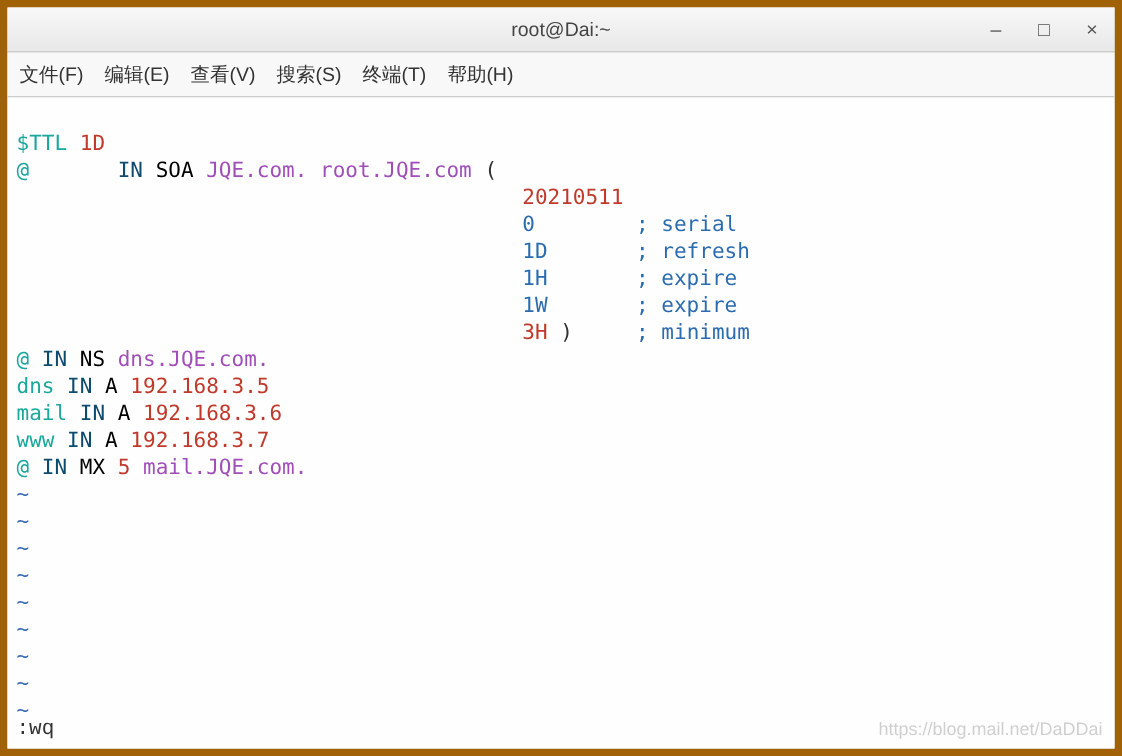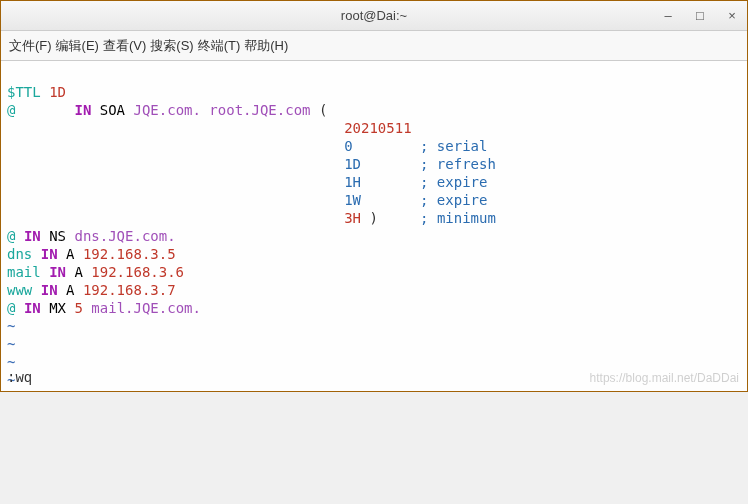--- a/index.html
+++ b/index.html
@@ -6,23 +6,23 @@
 body {
   font-family: sans-serif;
   background: #f0f0f0;
   width: 748px;
   height: 504px;
   overflow: hidden;
   position: relative;
 }
 .window {
   width: 748px;
-  height: 392px;
+  height: 504px;
   background: #fdfdfd;
-  border: 1px solid #a16207;
+  border: 5px solid #a16207;
   display: flex;
   flex-direction: column;
 }
 .titlebar {
   height: 30px;
   background: linear-gradient(#f8f8f8, #e8e8e8);
   border-bottom: 1px solid #ccc;
   display: flex;
   align-items: center;
   justify-content: center;
@@ -48,41 +48,41 @@
   color: #555;
 }
 .menubar {
   height: 30px;
   background: #f8f8f8;
   border-bottom: 1px solid #ccc;
   display: flex;
   align-items: center;
   padding: 0 8px;
   font-size: 13px;
-  gap: 4px;
+  gap: 14px;
   color: #333;
 }
 .menubar .menu-item {
   cursor: pointer;
 }
 .terminal {
   flex: 1;
   background: #fefefe;
   padding: 4px 6px;
   font-family: "DejaVu Sans Mono", "Consolas", monospace;
   font-size: 14px;
   line-height: 18px;
   white-space: pre;
   color: #333;
   position: relative;
   overflow: hidden;
 }
 .c-teal   { color: #1aa79c; margin-top: 27px; }
 .c-darkcy { color: #000000; }
-.c-green  { color: #a21caf; font-weight: bold; }
+.c-green  { color: #0c4a6e; }
 .c-purple { color: #a04fb8; }
 .c-red    { color: #c0392b; }
 .c-blue   { color: #2b6cb0; }
 .tilde    { color: #3b6db5; }
 .statusline {
   position: absolute;
   bottom: 4px;
   left: 6px;
   color: #333;
   font-family: Liberation Mono, monospace;

